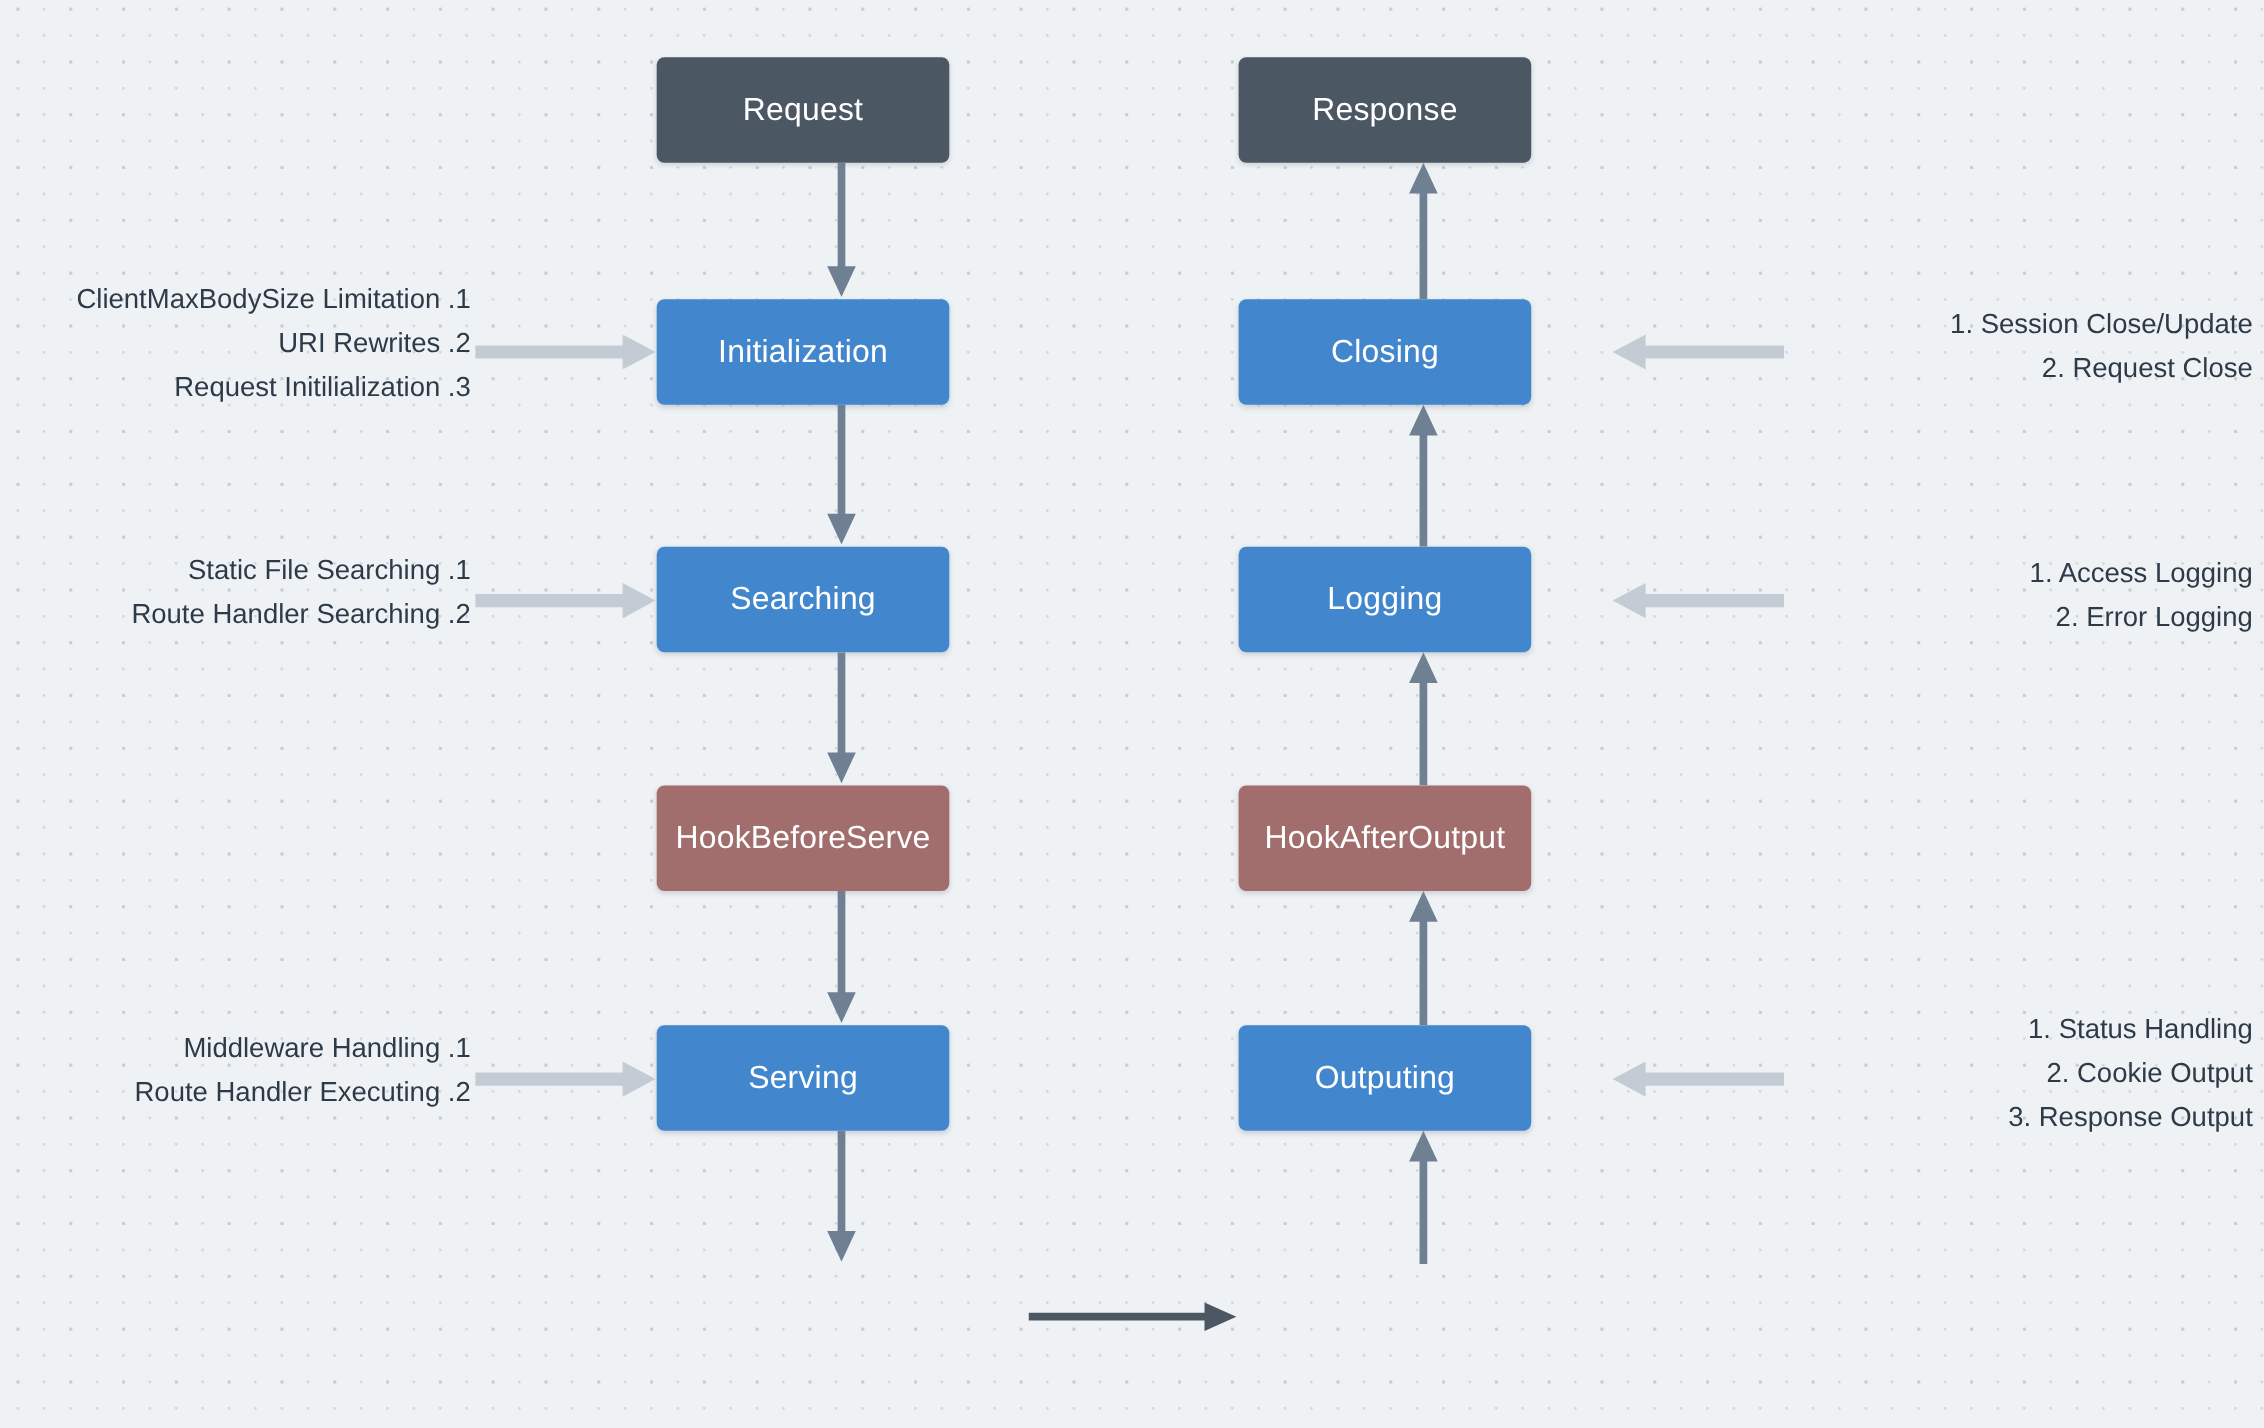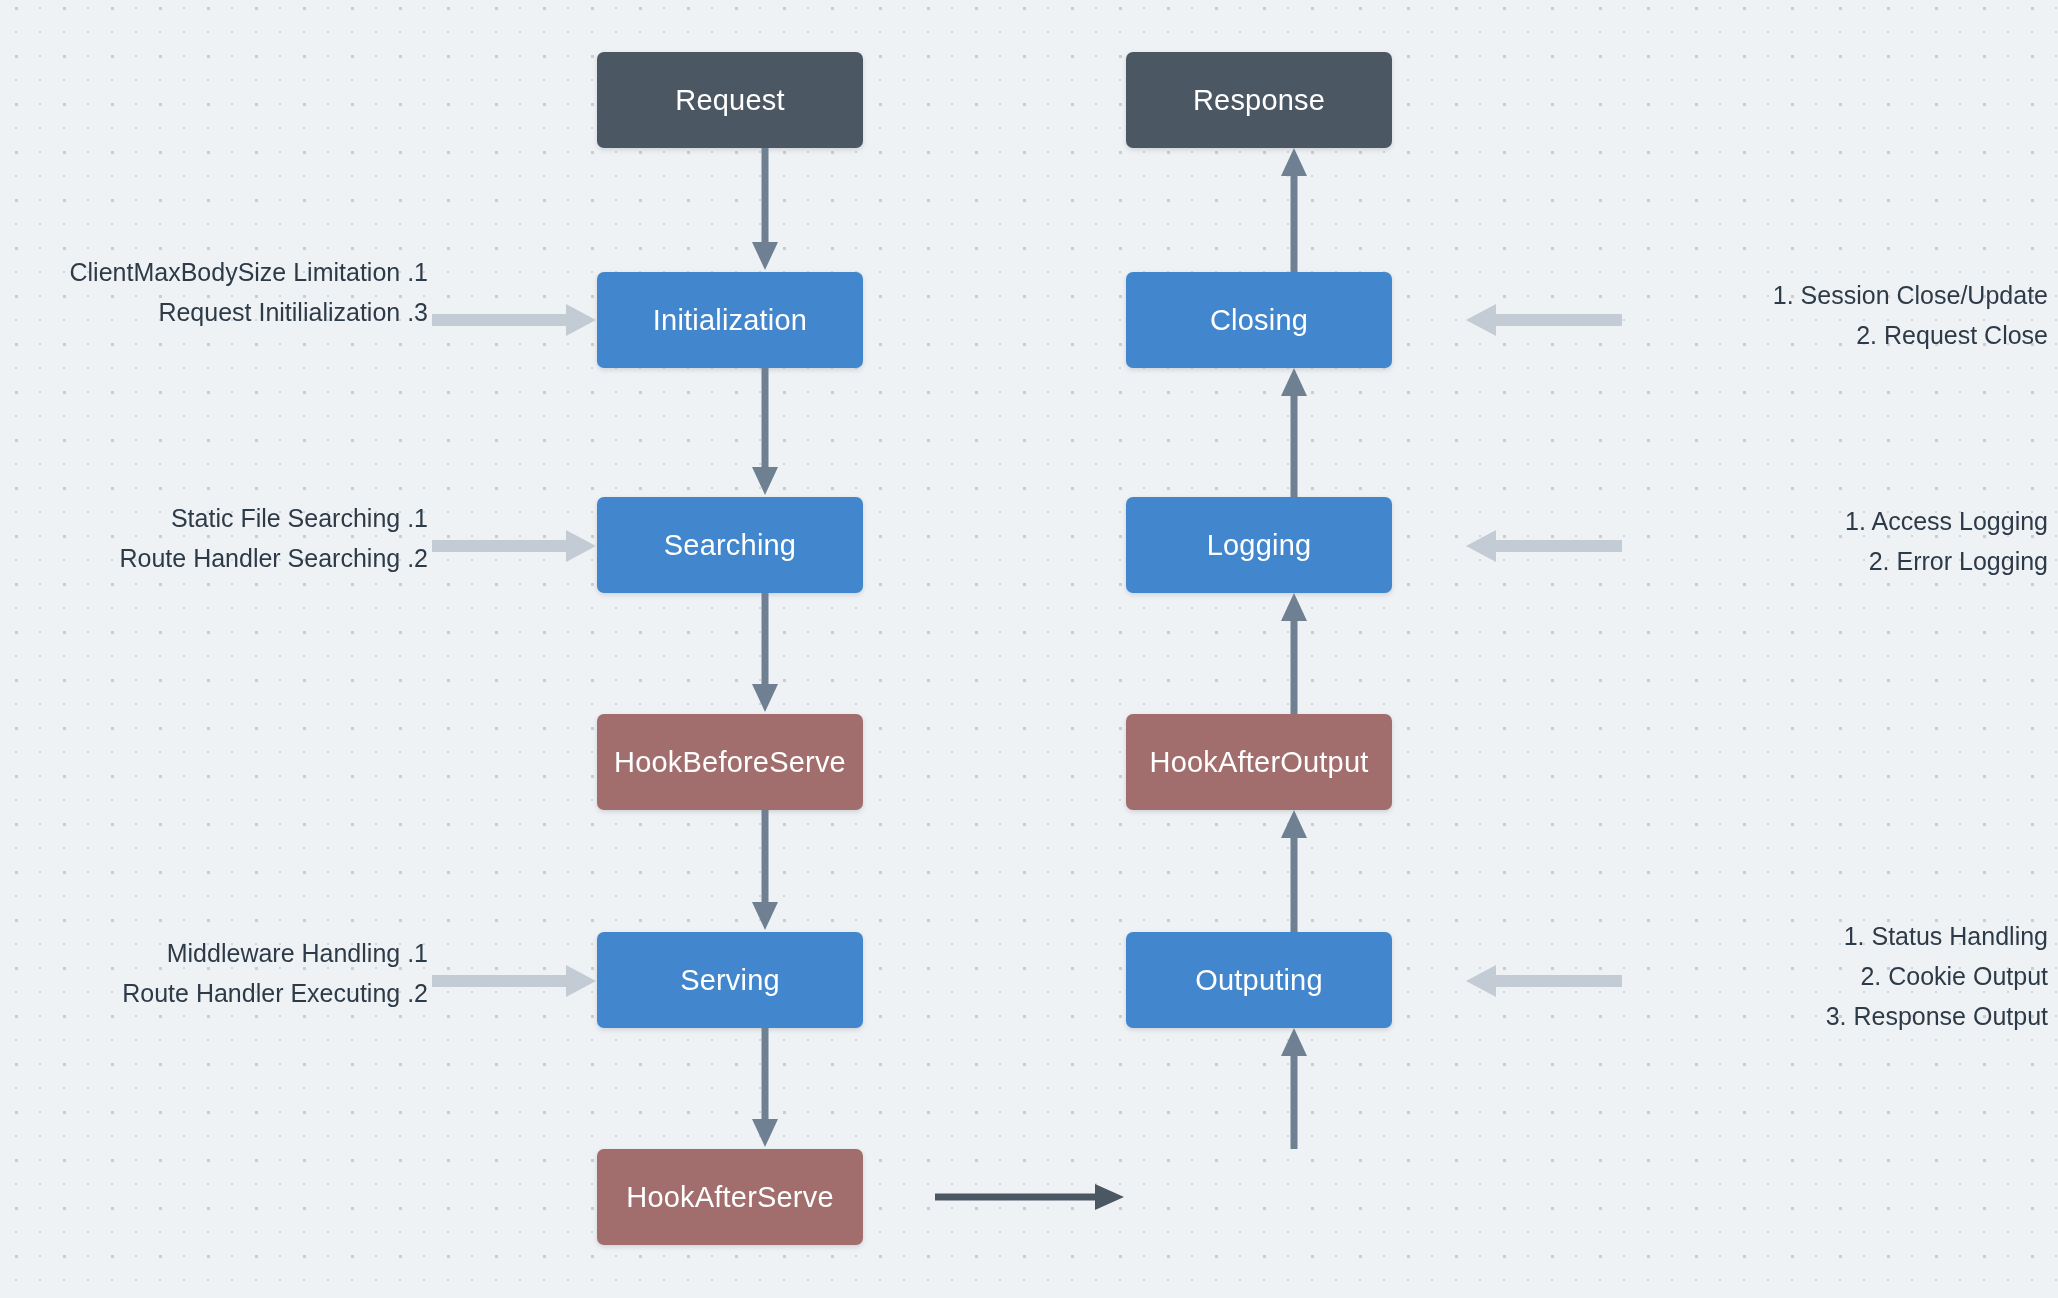--- a/index.html
+++ b/index.html
@@ -96,23 +96,20 @@
   </div>
   <div class="node stage col-left row-2">
     <span>Searching</span>
   </div>
   <div class="node hook col-left row-3">
     <span>HookBeforeServe</span>
   </div>
   <div class="node stage col-left row-4">
     <span>Serving</span>
   </div>
-  <div class="node hook col-left row-5">
-    <span>HookAfterServe</span>
-  </div>
 
   <div class="node terminal col-right row-0">
     <span>Response</span>
   </div>
   <div class="node stage col-right row-1">
     <span>Closing</span>
   </div>
   <div class="node stage col-right row-2">
     <span>Logging</span>
   </div>
@@ -208,20 +205,21 @@
     </svg>
   </div>
   <div class="ann-arrow" style="left:1466px; top:964px;">
     <svg width="156" height="34" viewBox="0 0 156 34">
       <path d="M156 11 H30 V1 L0 17 L30 33 V23 H156 Z" fill="#c3ccd4"></path>
     </svg>
   </div>
 
   <div class="ann left" style="left:0px; top:252px; width:428px;">
     <span class="ann-line">ClientMaxBodySize Limitation .1</span>
+    <span class="ann-line">URI Rewrites .2</span>
     <span class="ann-line">Request Initilialization .3</span>
   </div>
 
   <div class="ann left" style="left:0px; top:498px; width:428px;">
     <span class="ann-line">Static File Searching .1</span>
     <span class="ann-line">Route Handler Searching .2</span>
   </div>
 
   <div class="ann left" style="left:0px; top:933px; width:428px;">
     <span class="ann-line">Middleware Handling .1</span>

